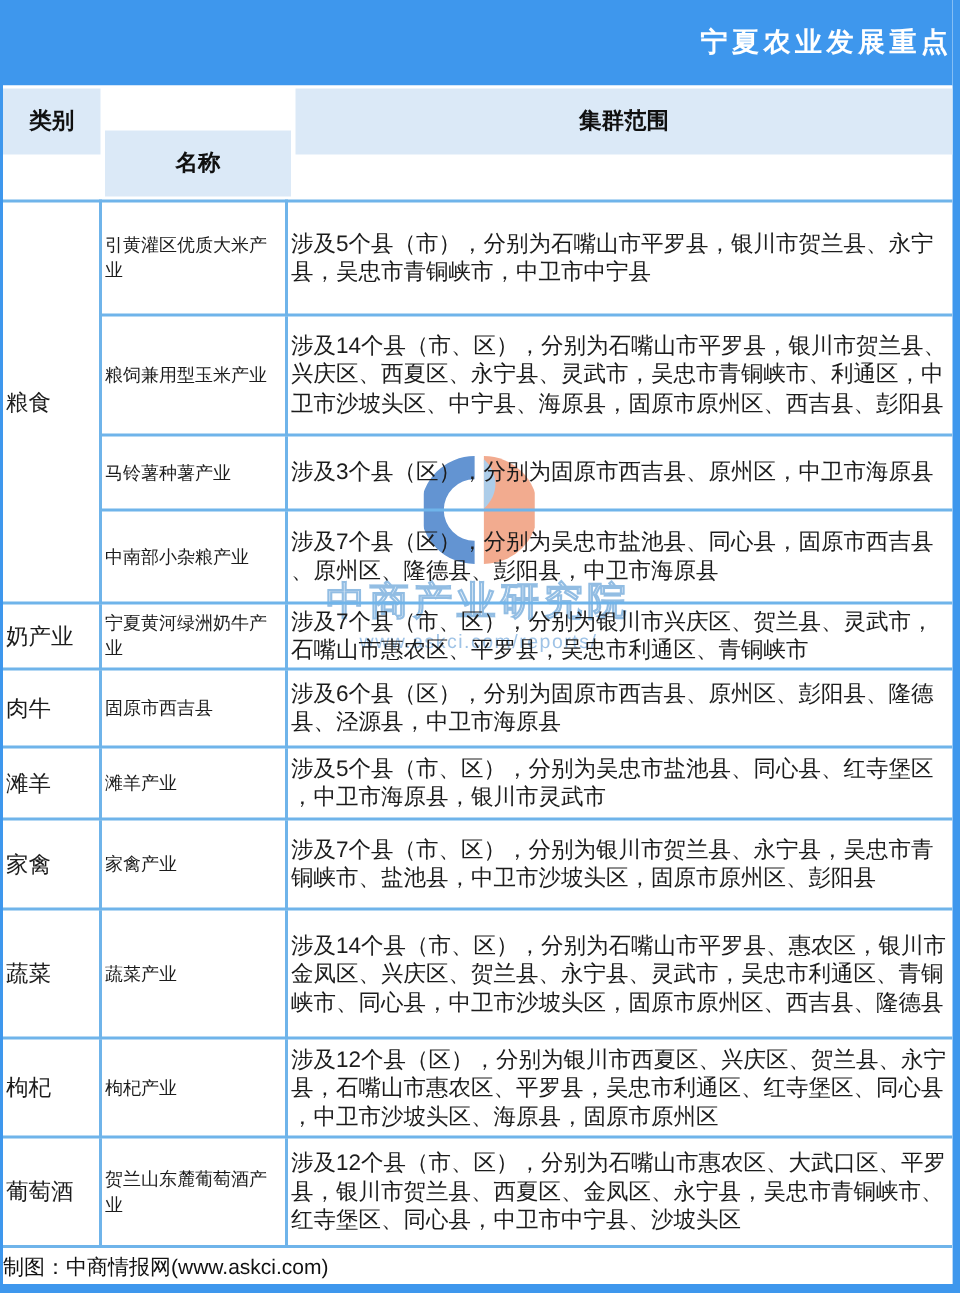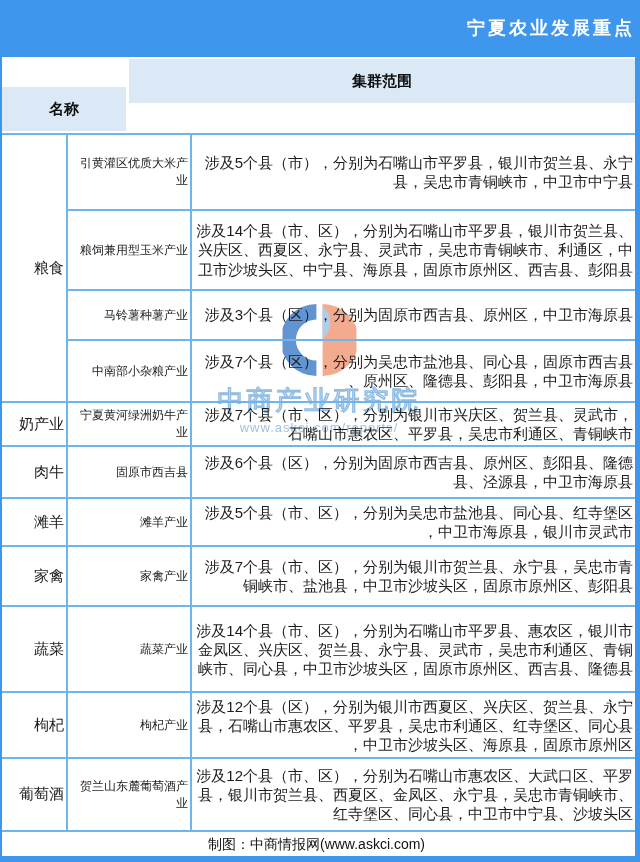--- a/index.html
+++ b/index.html
@@ -20,31 +20,31 @@
     font-weight:bold; font-size:15px; color:#101010;
   }
   .hc1 { width:65px; } .hc2 { width:124px;margin-top:28px; } .hc3 { flex:1; }
   .tbody-wrap { flex:1 1 auto; position:relative; }
   table.grid {
     width:633px; height:100%; border-collapse:collapse; table-layout:fixed;
     position:relative; z-index:1; background:transparent;
   }
   table.grid td {
     border:2px solid #6FB4EA; vertical-align:middle; background:transparent;
-    color:#1c1c1c; text-align:right; padding:2px;
+    color:#1c1c1c; text-align:left; padding:2px;
   }
   table.grid tr td:first-child { border-left:none; }
   table.grid tr td:last-child { border-right:none; }
   table.grid tr:last-child td { border-bottom:none; }
   td.cat { font-size:15px; }
   td.nm  { font-size:12px; padding:0; }
   td.sc  { font-size:15px; line-height:1.27; padding:3px 2px; word-break:break-all; line-break:anywhere; }
   .footer {
     flex:0 0 27px; border-top:2px solid #6FB4EA; box-sizing:border-box;
-    line-height:24px; text-align:center; font-size:14px; color:#111; padding-right:4px;
+    line-height:24px; text-align:left; font-size:14px; color:#111; padding-right:4px;
     background:#fff; position:relative; z-index:1;
   }
   .watermark {
     position:absolute; left:317px; top:170px; transform:translateX(-50%);
     display:flex; flex-direction:column; align-items:center;
     z-index:0; pointer-events:none;
   }
   .wm-logo { width:74px; height:74px; margin-bottom:6px; opacity:0.95; }
   .wm-brand {
     font-size:26px; font-weight:normal; letter-spacing:3px; white-space:nowrap;
@@ -53,20 +53,21 @@
   .wm-url { font-size:13px; color:#9FC3E6; letter-spacing:1px; margin-top:2px; white-space:nowrap; }
 </style>
 </head>
 <body>
 
 <div class="page">
 
   <div class="titlebar">宁夏农业发展重点</div>
 
   <div class="hdr">
+    <div class="hcell hc1">类别</div>
     <div class="hcell hc2">名称</div>
     <div class="hcell hc3">集群范围</div>
   </div>
 
   <div class="tbody-wrap">
 
     <div class="watermark">
       <svg class="wm-logo" viewBox="0 0 72 72">
         <path d="M39 1 A35 35 0 0 1 39 71 L39 1 Z" fill="#F2A78A"></path>
         <path d="M39 3 C49 12 49 26 39 35 L39 3 Z" fill="#A9CBE8"></path>

